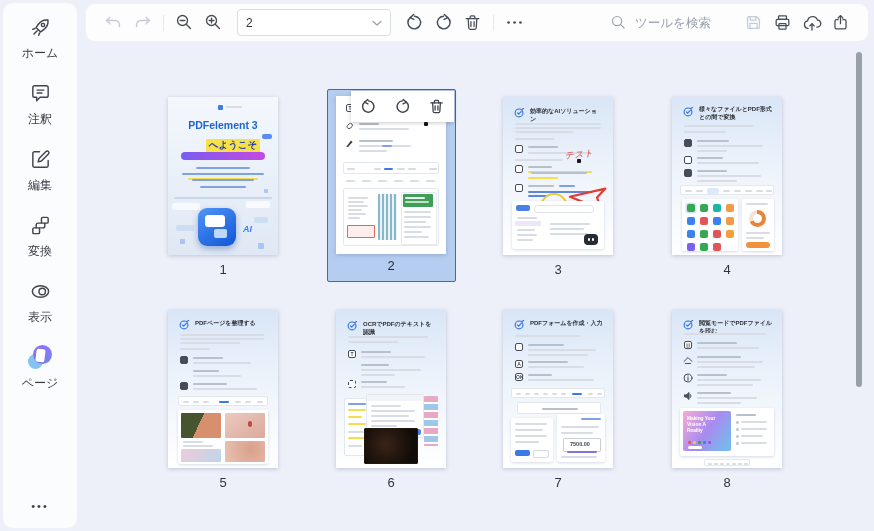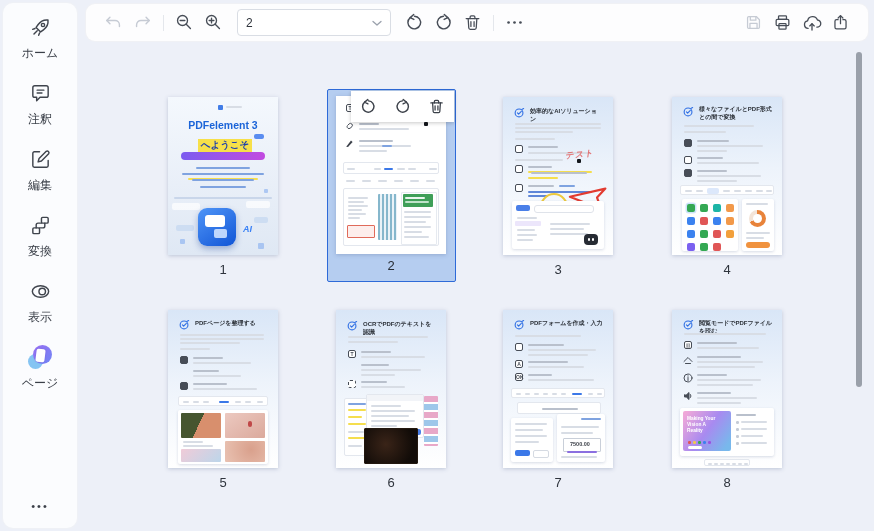--- a/index.html
+++ b/index.html
@@ -53,21 +53,21 @@
   .robot{position:absolute;width:14px;height:11px;background:#262b33;border-radius:4px}
   .robot i{position:absolute;width:2px;height:3px;background:#fff;border-radius:1px;top:4px}
   .robot .e1{left:4px}.robot .e2{left:8px}
   .donut{position:absolute;width:17px;height:17px;border-radius:50%;background:conic-gradient(#e8833a 0 68%,#f3e4d8 0)}
   .donut::after{content:"";display:block;width:9px;height:9px;margin:4px;background:#fff;border-radius:50%}
   .fsq{position:absolute;width:8px;height:8px;border-radius:2px}
 
   
   .p1{background:linear-gradient(180deg,#f4f8fd 0%,#e9eff8 55%,#dfe8f4 100%)}
   .p1-title{position:absolute;left:0;top:22px;width:110px;text-align:center;font-size:10.5px;font-weight:bold;color:#1b64d8}
-  .p1-wel{position:absolute;left:8px;top:37px;width:110px;text-align:center}
+  .p1-wel{position:absolute;left:16px;top:37px;width:110px;text-align:center}
   .p1-weltext{display:inline-block;background:#f7e049;color:#1b3fae;font-weight:bold;font-size:9.5px;padding:0 3px}
   .p1-pill{display:inline-block;width:10px;height:5px;background:#5a8df0;border-radius:2px;vertical-align:top;margin-left:2px}
   .p1-banner{position:absolute;left:13px;top:55px;width:84px;height:8px;border-radius:4px;
              background:linear-gradient(90deg,#7b5cf0,#c24ae0)}
   .p1-appicon{position:absolute;left:30px;top:111px;width:38px;height:38px;border-radius:9px;
               background:linear-gradient(145deg,#4f95f7,#1155d6);box-shadow:0 3px 6px rgba(20,60,150,.35)}
   .p1-appicon .w1{position:absolute;left:7px;top:7px;width:20px;height:12px;background:#fff;border-radius:3px}
   .p1-appicon .w2{position:absolute;left:16px;top:21px;width:13px;height:9px;background:#cfe2ff;border-radius:2px;opacity:.9}
   .p1-ai{position:absolute;left:75px;top:127px;font-size:9px;font-weight:bold;font-style:italic;color:#3b82f6}
   .dot{position:absolute;border-radius:2px;background:#7ba7ef;opacity:.55}
@@ -211,20 +211,29 @@
   </div>
   <div class="tb-div"></div>
   <div class="tb-btn">
     <svg width="19" height="19" viewBox="0 0 24 24" fill="currentColor">
       <circle cx="4.5" cy="12" r="1.7"></circle>
         <circle cx="12" cy="12" r="1.7"></circle>
         <circle cx="19.5" cy="12" r="1.7"></circle>
     </svg>
   </div>
   <div class="tb-spacer"></div>
+  <div class="tb-search">
+    <span>
+      <svg width="17" height="17" viewBox="0 0 24 24" fill="none" stroke="currentColor" stroke-width="1.7">
+        <circle cx="10" cy="10" r="6.5"></circle>
+          <path d="M15 15l5 5"></path>
+      </svg>
+    </span>
+    <input type="text" placeholder="ツールを検索" style="">
+  </div>
   <div class="tb-btn disabled">
     <svg width="19" height="19" viewBox="0 0 24 24" fill="none" stroke="currentColor" stroke-width="1.6">
       <path d="M4.5 6A1.5 1.5 0 0 1 6 4.5h9.5L19.5 8.5V18a1.5 1.5 0 0 1-1.5 1.5H6A1.5 1.5 0 0 1 4.5 18Z"></path>
       <path d="M8 4.5V9h7V4.5"></path>
         <path d="M7.5 19.5V13h9v6.5"></path>
     </svg>
   </div>
   <div class="tb-btn">
     <svg width="19" height="19" viewBox="0 0 24 24" fill="none" stroke="currentColor" stroke-width="1.6">
       <rect x="7" y="3.5" width="10" height="4.5" rx="1"></rect>

